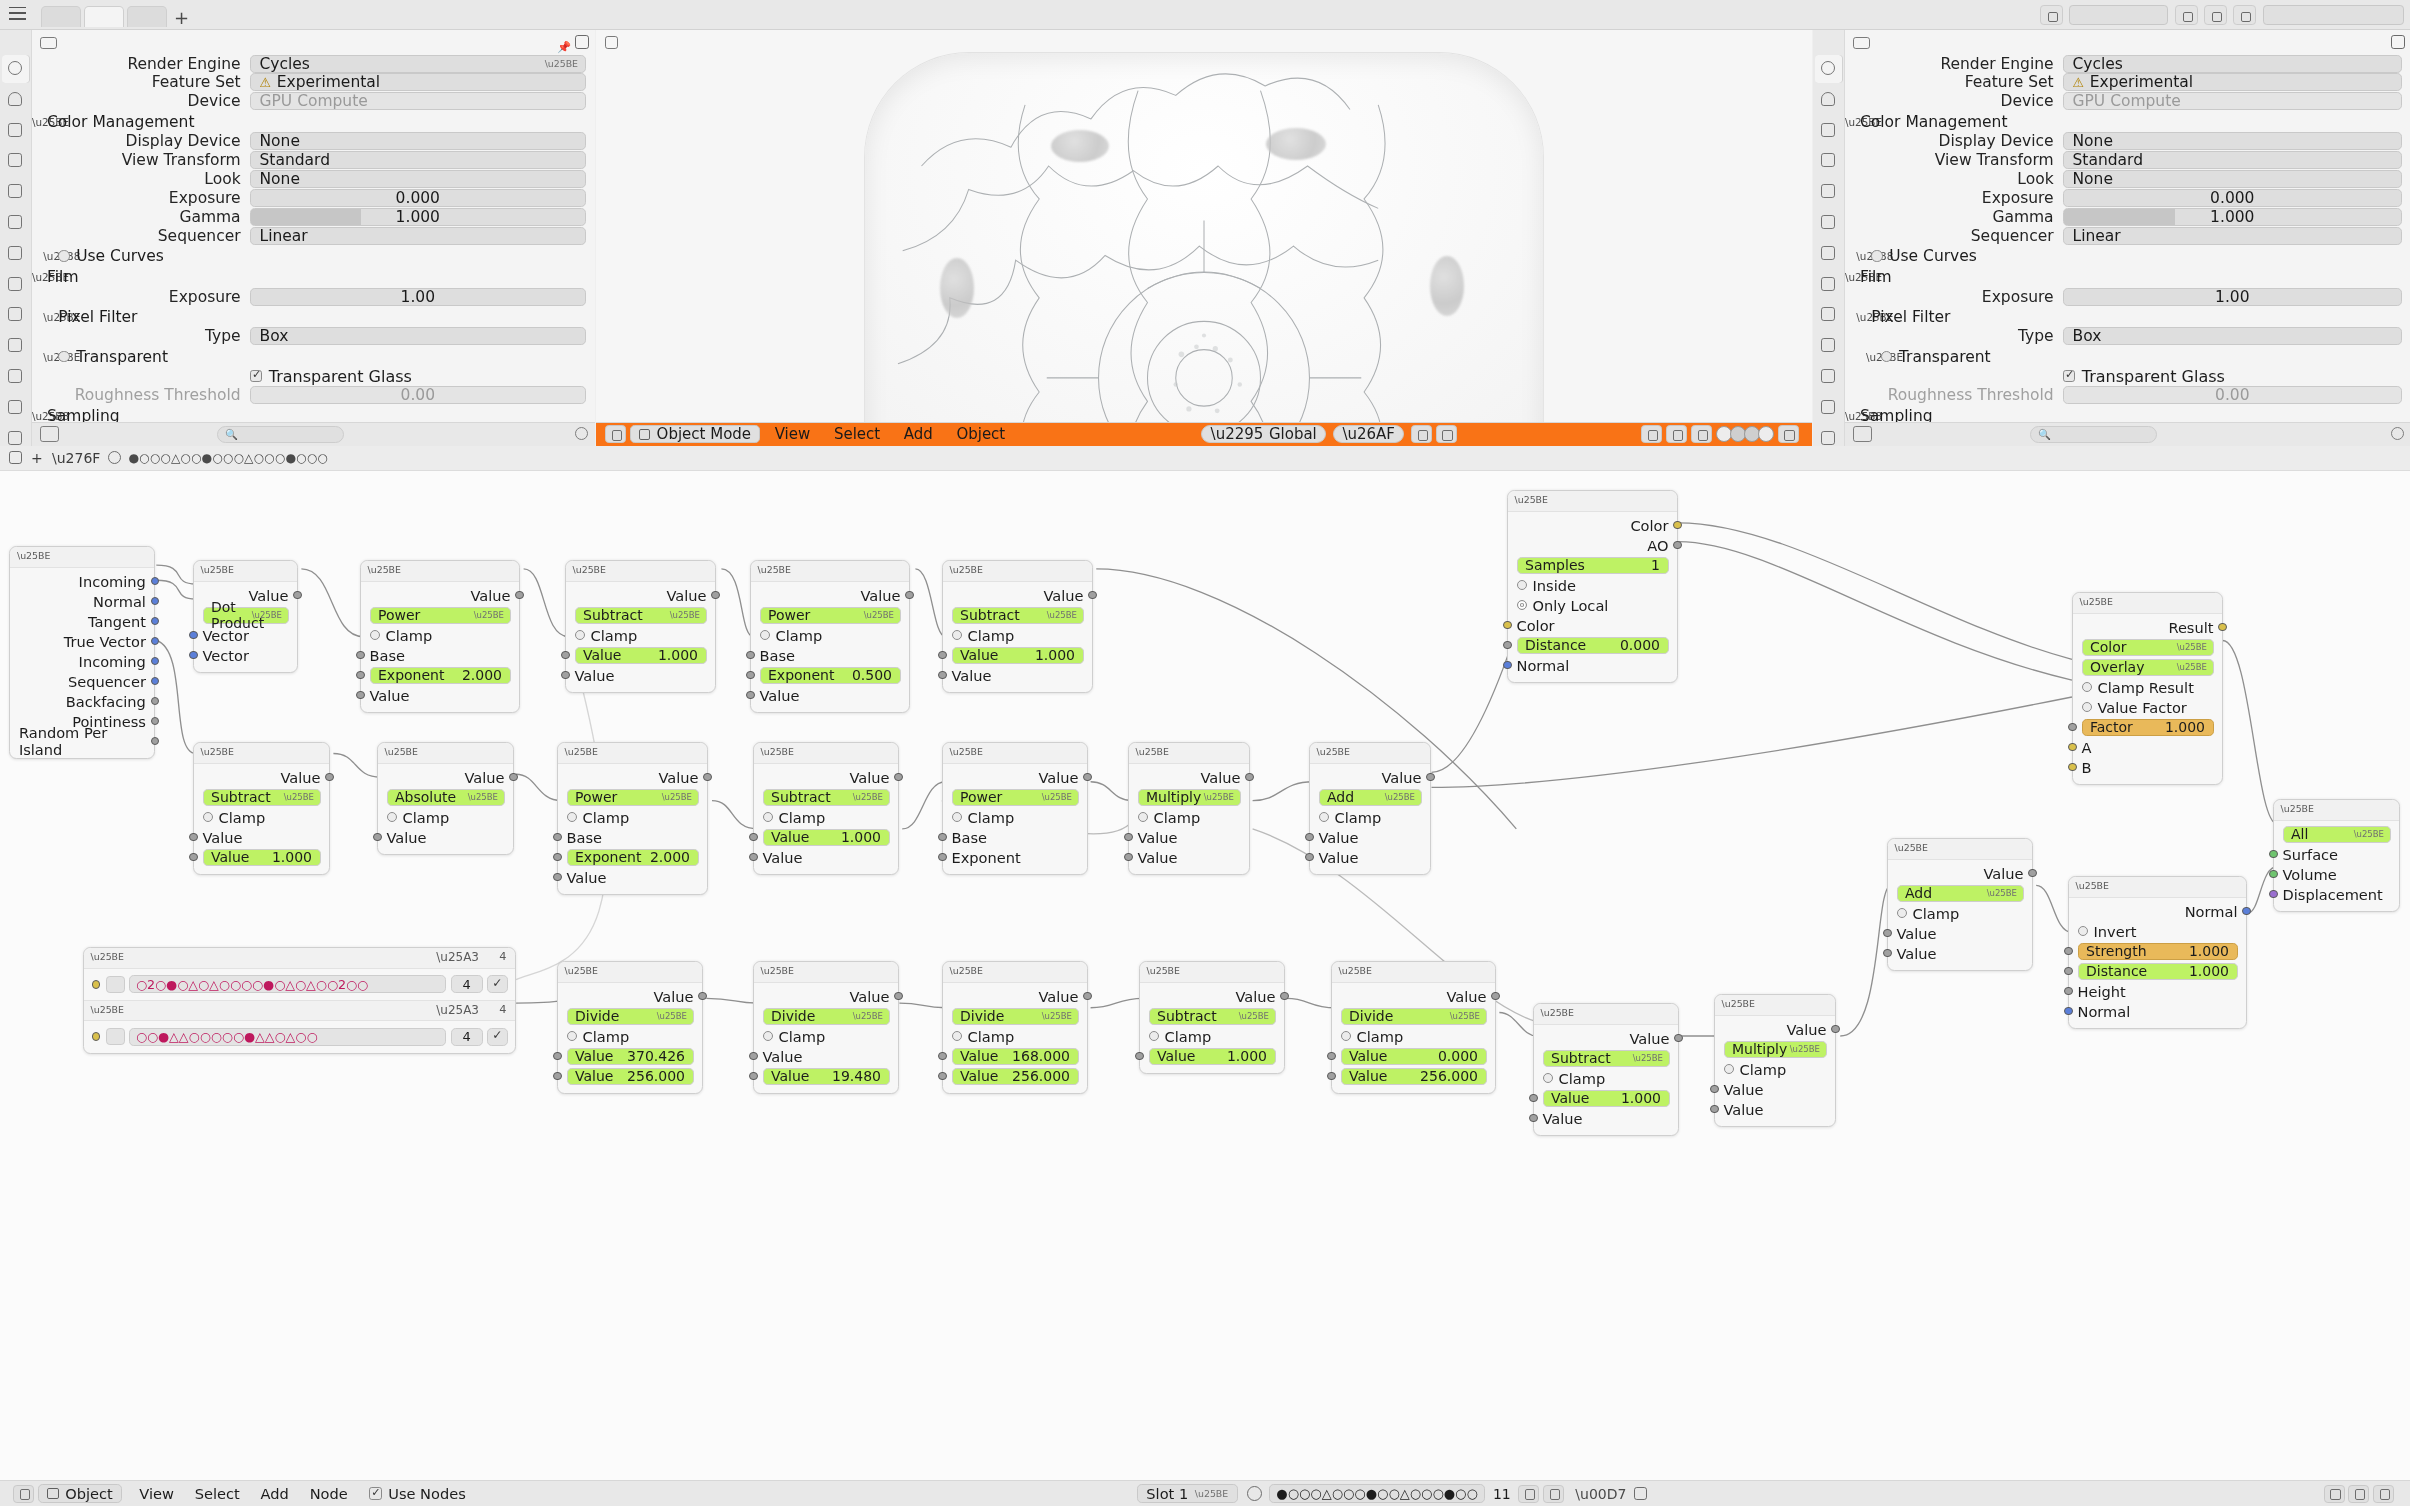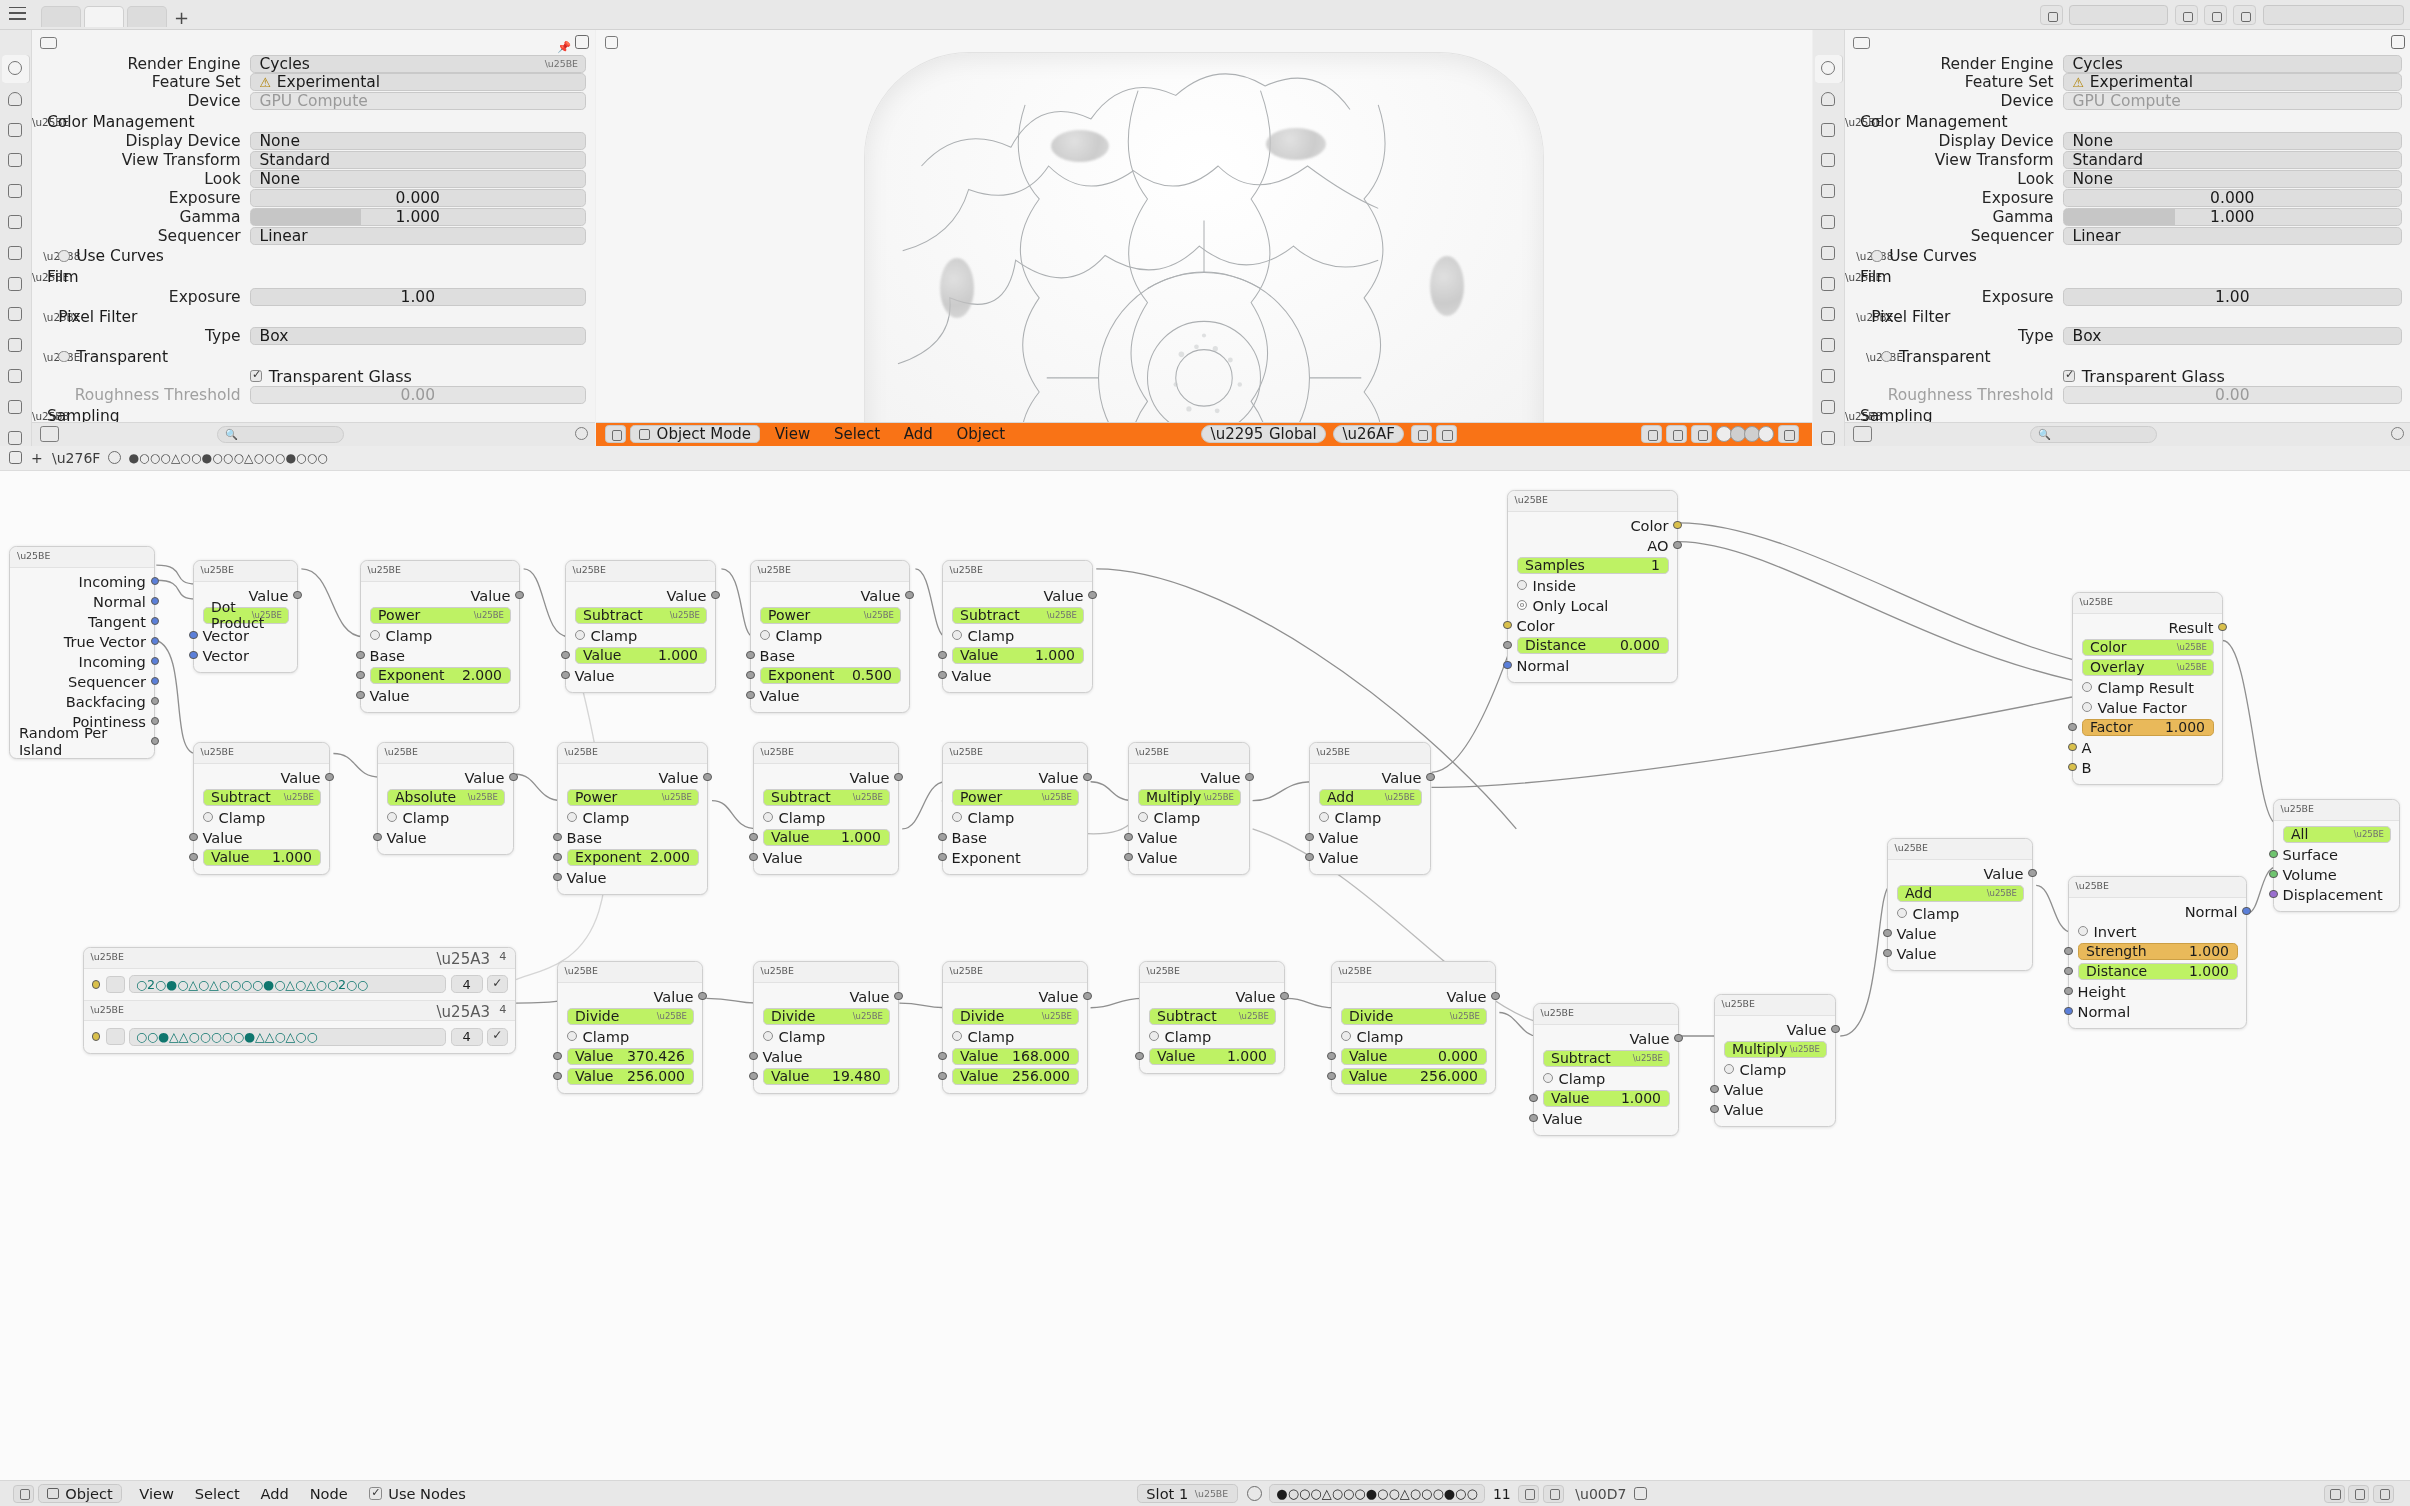--- a/index.html
+++ b/index.html
@@ -111,25 +111,25 @@
   .sock.l { left:-4.7px; }
   .sock.r { right:-4.7px; }
   .s-yellow { background:#d9c04b; }
   .s-grey   { background:#a0a0a0; }
   .s-blue   { background:#5b7fd9; }
   .s-green  { background:#6fc46f; }
   .s-purple { background:#9a6fd0; }
   .orange-field { background:#e9b95a; border-color:#cc9f45; }
 
   .imgnode .irow { display:flex; align-items:center; padding:0 7.5px; height:22.6px; }
-  .imgnode .ibox { flex:1; height:18px; background:#e4e4e4; border:0.9px solid #cdcdcd; border-radius:4.7px; display:flex; align-items:center; padding:0 5.6px; font-size:12.7px; color:#0f766e; overflow:hidden; white-space:nowrap; }
+  .imgnode .ibox { flex:1; height:18px; background:#e4e4e4; border:0.9px solid #cdcdcd; border-radius:4.7px; display:flex; align-items:center; padding:0 5.6px; font-size:12.7px; color:#be185d; overflow:hidden; white-space:nowrap; }
   .imgnode .num { width:32px; height:18px; background:#e4e4e4; border:0.9px solid #cdcdcd; border-radius:4.7px; margin-left:4.7px; font-size:13px; display:flex; align-items:center; justify-content:center; }
   .imgnode .eye { width:21px; height:18px; margin-left:3.8px; border:0.9px solid #cdcdcd; border-radius:4.7px; background:#e4e4e4; position:relative; }
   .imgnode .eye:after { content:"\2713"; position:absolute; left:4.7px; top:-0.9px; font-size:12.2px; color:#3b3b3b; }
-  .imgnode .cam { position:absolute; right:25px; top:2.8px; font-size:15px; color:#5a5a5a;text-align:right; }
+  .imgnode .cam { position:absolute; right:36px; top:2.8px; font-size:12px; color:#5a5a5a;text-align:right; }
   .imgnode .cnt { position:absolute; right:8.5px; top:2.8px; font-size:11.3px; color:#5a5a5a; }
 
   .ne-ftr .fctl { height:19px; background:#e0e0e0; border:0.9px solid #c9c9c9; border-radius:4.7px; display:flex; align-items:center; padding:0 8.5px; font-size:14.6px; margin-right:8.5px; }
   .ne-ftr .fghost { padding:0 8.5px; font-size:14.6px; margin-right:3.8px; color:#1c1c1c; }
   .slotsel { height:19px; background:#e0e0e0; border:0.9px solid #c9c9c9; border-radius:4.7px; display:flex; align-items:center; padding:0 8.5px; font-size:14.6px; }
   .matfield { height:19px; background:#e0e0e0; border:0.9px solid #c9c9c9; border-radius:4.7px; display:flex; align-items:center; padding:0 6.6px; font-size:13px; max-width:282px; overflow:hidden; white-space:nowrap; }
   .tiny { font-size:12.2px; color:#4a4a4a; }
 </style>
 </head>
 <body>

